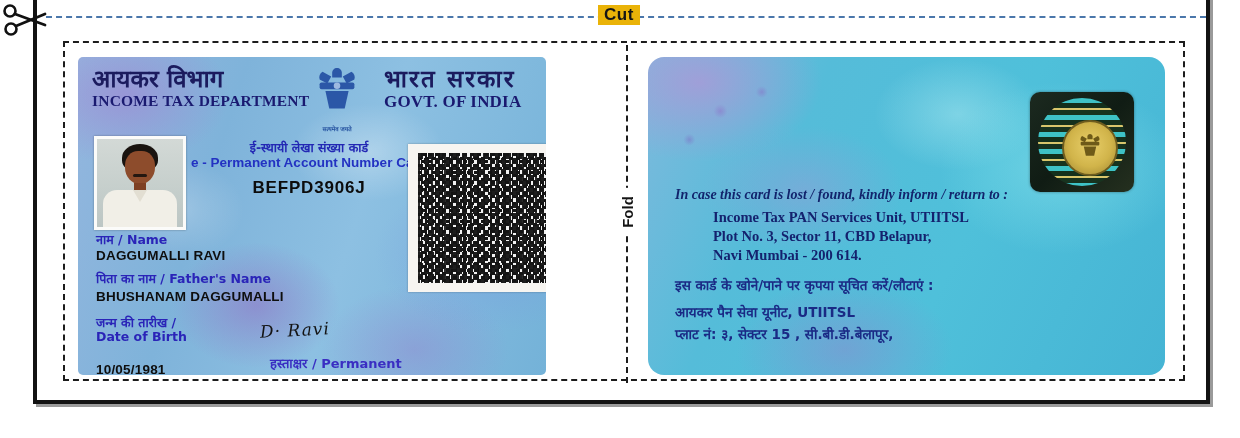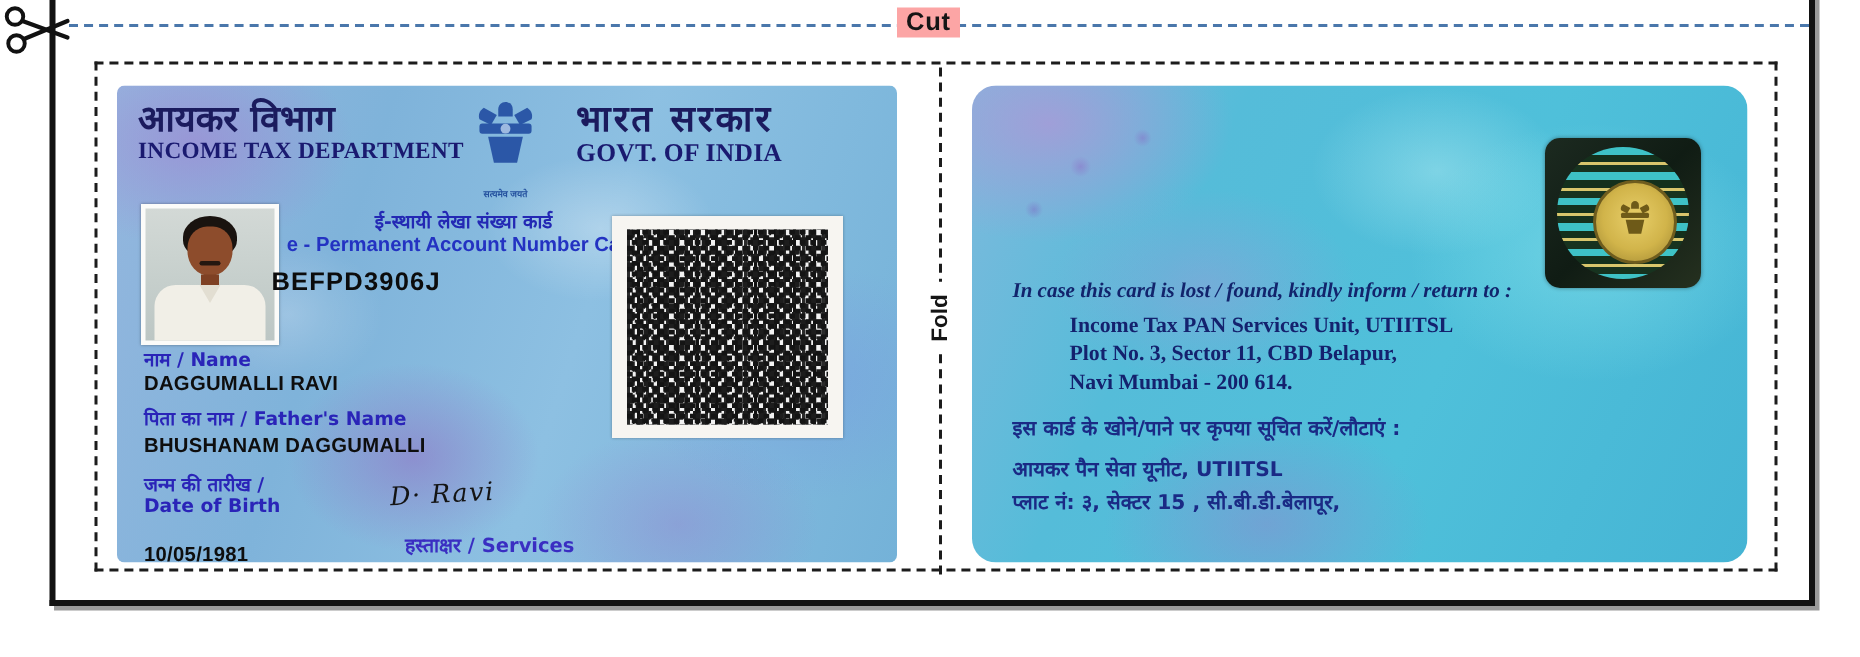--- a/index.html
+++ b/index.html
@@ -6,37 +6,37 @@
   html,body { width:1240px; height:438px; background:#ffffff; font-family:"Liberation Sans", sans-serif; }
   .sheet { position:relative; width:1240px; height:438px; overflow:hidden; background:#fff; }
 
   
   .outer-frame { position:absolute; left:33px; top:-4px; width:1177px; height:408px;
     border:4px solid #121212; border-top:none; box-shadow:3px 3px 0 #9a9a9a; }
 
   
   .cut-line { position:absolute; left:46px; top:16px; width:1160px; height:0;
     border-top:2px dashed #4a77ab; }
-  .cut-label { position:absolute; left:598px; top:5px; background:#fca5a5; padding:0 6px;
+  .cut-label { position:absolute; left:598px; top:5px; background:#eab308; padding:0 6px;
     font-size:17px; font-weight:bold; color:#151515; letter-spacing:0.5px; }
   .scissors { position:absolute; left:2px; top:1px; }
 
   
   .dashed-box { position:absolute; left:63px; top:41px; width:1122px; height:340px;
     border:2px dashed #1c1c1c; }
 
   
   .fold-line { position:absolute; left:626px; top:45px; height:338px; width:0;
     border-left:2px dashed #1c1c1c; }
   .fold-label { position:absolute; left:627px; top:212px; transform:translate(-50%,-50%) rotate(-90deg);
     font-size:15px; font-weight:bold; color:#151515; background:#fff; padding:1px 8px; }
 
   
   .card { position:absolute; top:57px; height:318px; border-radius:5px; overflow:hidden; }
-  .card-front { left:78px; width:520px;
+  .card-front { left:78px; width:468px;
     background:
       radial-gradient(ellipse 150px 100px at 10% 12%, rgba(160,130,210,.60), transparent 70%),
       radial-gradient(ellipse 120px 90px at 38% 78%, rgba(145,110,195,.55), transparent 70%),
       radial-gradient(ellipse 160px 110px at 88% 62%, rgba(120,150,225,.45), transparent 72%),
       radial-gradient(ellipse 110px 70px at 62% 30%, rgba(255,255,255,.30), transparent 70%),
       radial-gradient(ellipse 90px 70px at 22% 48%, rgba(255,255,255,.22), transparent 70%),
       radial-gradient(ellipse 130px 90px at 72% 92%, rgba(150,125,205,.40), transparent 72%),
       linear-gradient(108deg, #94b6de 0%, #7fb3da 30%, #8dc0e2 58%, #74b2d8 100%); }
   .card-back { left:648px; width:517px;
     background:
@@ -52,21 +52,21 @@
 
   
   .f-el { position:absolute; }
   .hdr-hindi { font-size:24px; font-weight:bold; color:#1b1b5e; line-height:1.05; font-family:"DejaVu Sans", sans-serif; }
   .hdr-eng { font-family:"Liberation Serif", serif; font-weight:bold; font-size:15.5px; color:#1a1a70; letter-spacing:0.2px; }
   .emblem-box { left:228px; top:9px; width:62px; text-align:center; }
   .emblem-motto { font-size:6px; color:#23509e; font-weight:bold; line-height:1; }
   .f-title { left:103px; top:84px; width:256px; text-align:center; line-height:1.12; }
   .f-title .t-hi { font-size:12.5px; font-weight:bold; color:#2328b4; font-family:"DejaVu Sans", sans-serif; }
   .f-title .t-en { font-size:13.5px; font-weight:bold; color:#2332c2; }
-  .f-pan { left:103px; top:121px; width:256px; text-align:left; font-size:17px; font-weight:bold;
+  .f-pan { left:103px; top:121px; width:256px; text-align:center; font-size:17px; font-weight:bold;
     color:#0c0c0c; letter-spacing:0.8px; }
 
   .photo { left:16px; top:79px; width:92px; height:94px; background:#fbfbf9; padding:3px;
     box-shadow:0 0 2px rgba(0,0,0,.35); }
   .photo-inner { position:relative; width:100%; height:100%; overflow:hidden;
     background:linear-gradient(180deg,#d3d9d6 0%, #c6cfcc 55%, #bcc6c4 100%); }
   .p-hair { position:absolute; left:25px; top:5px; width:36px; height:28px; background:#19130f; border-radius:50% 50% 42% 42%; }
   .p-face { position:absolute; left:28px; top:12px; width:30px; height:33px; background:#8d4c2c; border-radius:45% 45% 52% 52%; }
   .p-stache { position:absolute; left:36px; top:35px; width:14px; height:3px; background:#241710; border-radius:2px; }
   .p-neck { position:absolute; left:37px; top:44px; width:12px; height:9px; background:#7e4023; }
@@ -178,21 +178,21 @@
     <div class="f-el lbl pos-fn-l">पिता का नाम  / Father's Name</div>
     <div class="f-el val pos-fn-v">BHUSHANAM  DAGGUMALLI</div>
 
     <div class="f-el lbl pos-dob-l">
       <div>जन्म की तारीख /</div>
       <div>Date of Birth</div>
     </div>
     <div class="f-el val pos-dob-v">10/05/1981</div>
 
     <div class="f-el sig">D· Ravi</div>
-    <div class="f-el sig-lbl">हस्ताक्षर / Services</div>
+    <div class="f-el sig-lbl">हस्ताक्षर / Permanent</div>
   </div>
 
   <div class="fold-line"></div>
   <div class="fold-label">Fold</div>
 
   <div class="card card-back">
     <div class="holo">
       <div class="holo-circle">
         <div class="holo-center">
           <svg width="26" height="30" viewBox="0 0 50 58">

